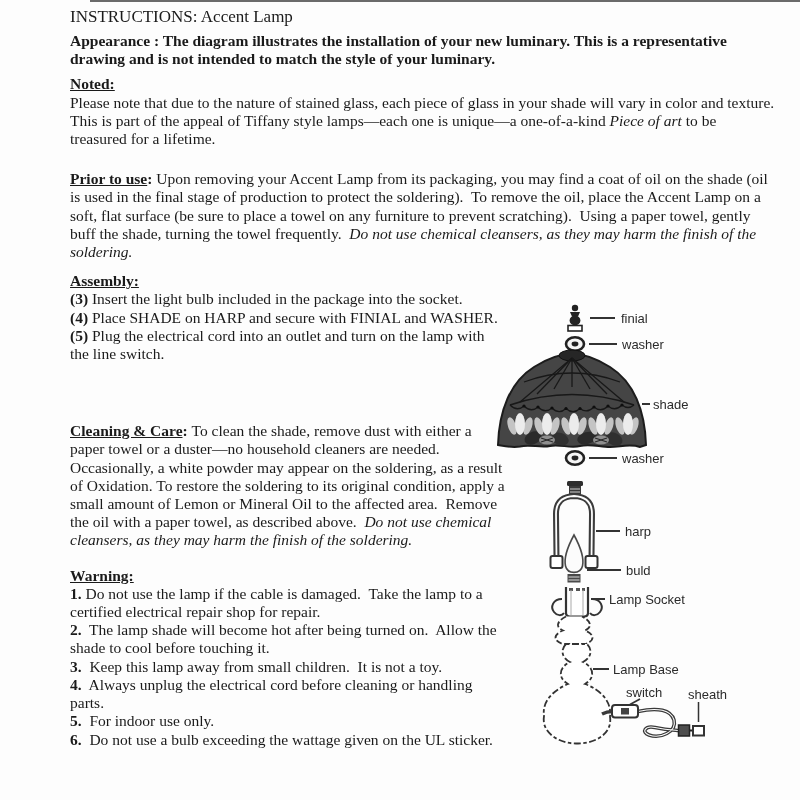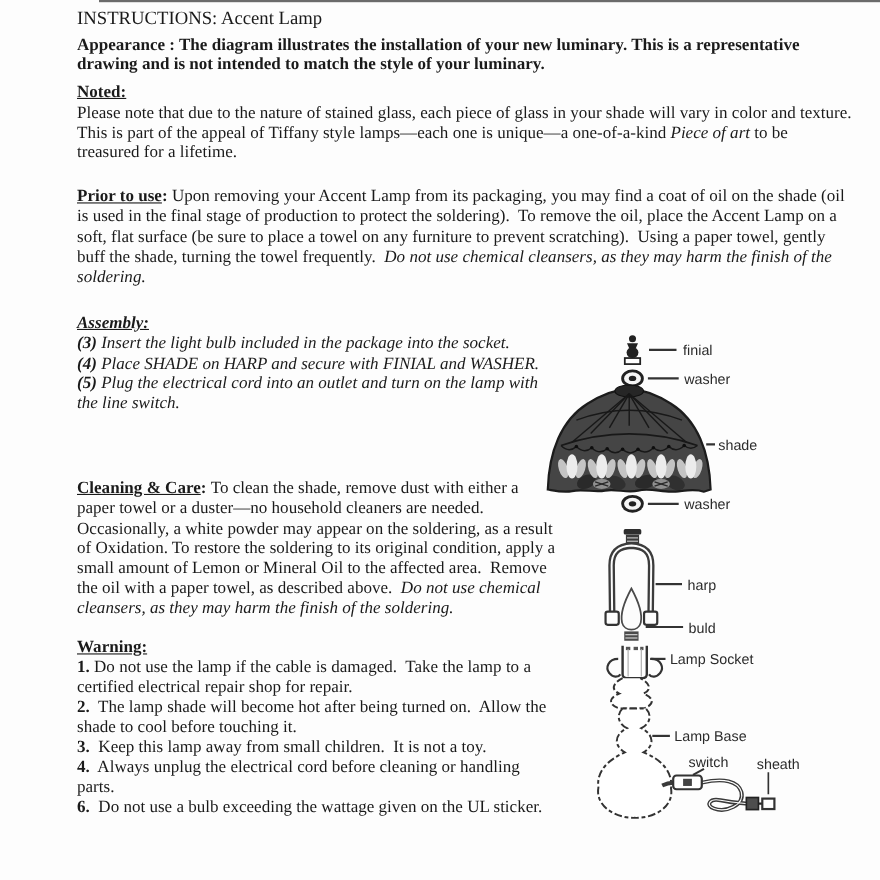--- a/index.html
+++ b/index.html
@@ -25,21 +25,21 @@
   p, .h { margin: 0; }
   .body-text {
     font-size: 15.5px; line-height: 18.2px; white-space: pre-wrap;
   }
   .b { font-weight: bold; }
   .it { font-style: italic; }
   .h-under { font-weight: bold; text-decoration: underline; }
   .appearance { margin-top: 5px; width: 700px; }
   .sec-noted { margin-top: 7px; width: 706px; }
   .sec-prior { margin-top: 22px; width: 706px; }
-  .sec-assembly { margin-top: 24px; width: 436px; font-style: italic; }
+  .sec-assembly { margin-top: 11px; width: 436px; }
   .sec-cleaning { margin-top: 59px; width: 437px; }
   .sec-warning { margin-top: 17px; width: 440px; }
   .diagram {
     position: absolute; left: 490px; top: 298px; width: 310px; height: 470px;
   }
   .diagram text {
     font-family: "Liberation Sans", sans-serif;
     font-size: 13px; fill: #2b2b2b;
   }
 </style>
@@ -73,20 +73,21 @@
   <div class="sec-cleaning">
     <p class="body-text"><span class="h-under">Cleaning &amp; Care</span><span class="b">: </span><span>To clean the shade, remove dust with either a paper towel or a duster—no household cleaners are needed.  Occasionally, a white powder may appear on the soldering, as a result of Oxidation. To restore the soldering to its original condition, apply a small amount of Lemon or Mineral Oil to the affected area.  Remove the oil with a paper towel, as described above.  </span><span class="it">Do not use chemical cleansers, as they may harm the finish of the soldering.</span></p>
   </div>
 
   <div class="sec-warning">
     <div class="h h-under body-text">Warning:</div>
     <p class="body-text"><span class="b">1.</span><span> Do not use the lamp if the cable is damaged.  Take the lamp to a certified electrical repair shop for repair.</span></p>
     <p class="body-text"><span class="b">2.</span><span>  The lamp shade will become hot after being turned on.  Allow the shade to cool before touching it.</span></p>
     <p class="body-text"><span class="b">3.</span><span>  Keep this lamp away from small children.  It is not a toy.</span></p>
     <p class="body-text"><span class="b">4.</span><span>  Always unplug the electrical cord before cleaning or handling parts.</span></p>
+    <p class="body-text"><span class="b">5.</span><span>  For indoor use only.</span></p>
     <p class="body-text"><span class="b">6.</span><span>  Do not use a bulb exceeding the wattage given on the UL sticker.</span></p>
   </div>
 
 </div>
 
 <svg class="diagram" viewBox="0 0 310 470" xmlns="http://www.w3.org/2000/svg">
 
   <g>
     <circle cx="85" cy="10" r="3.2" fill="#222"></circle>
     <path d="M80 14 h10 l-2 4.5 h-6 z" fill="#222"></path>

